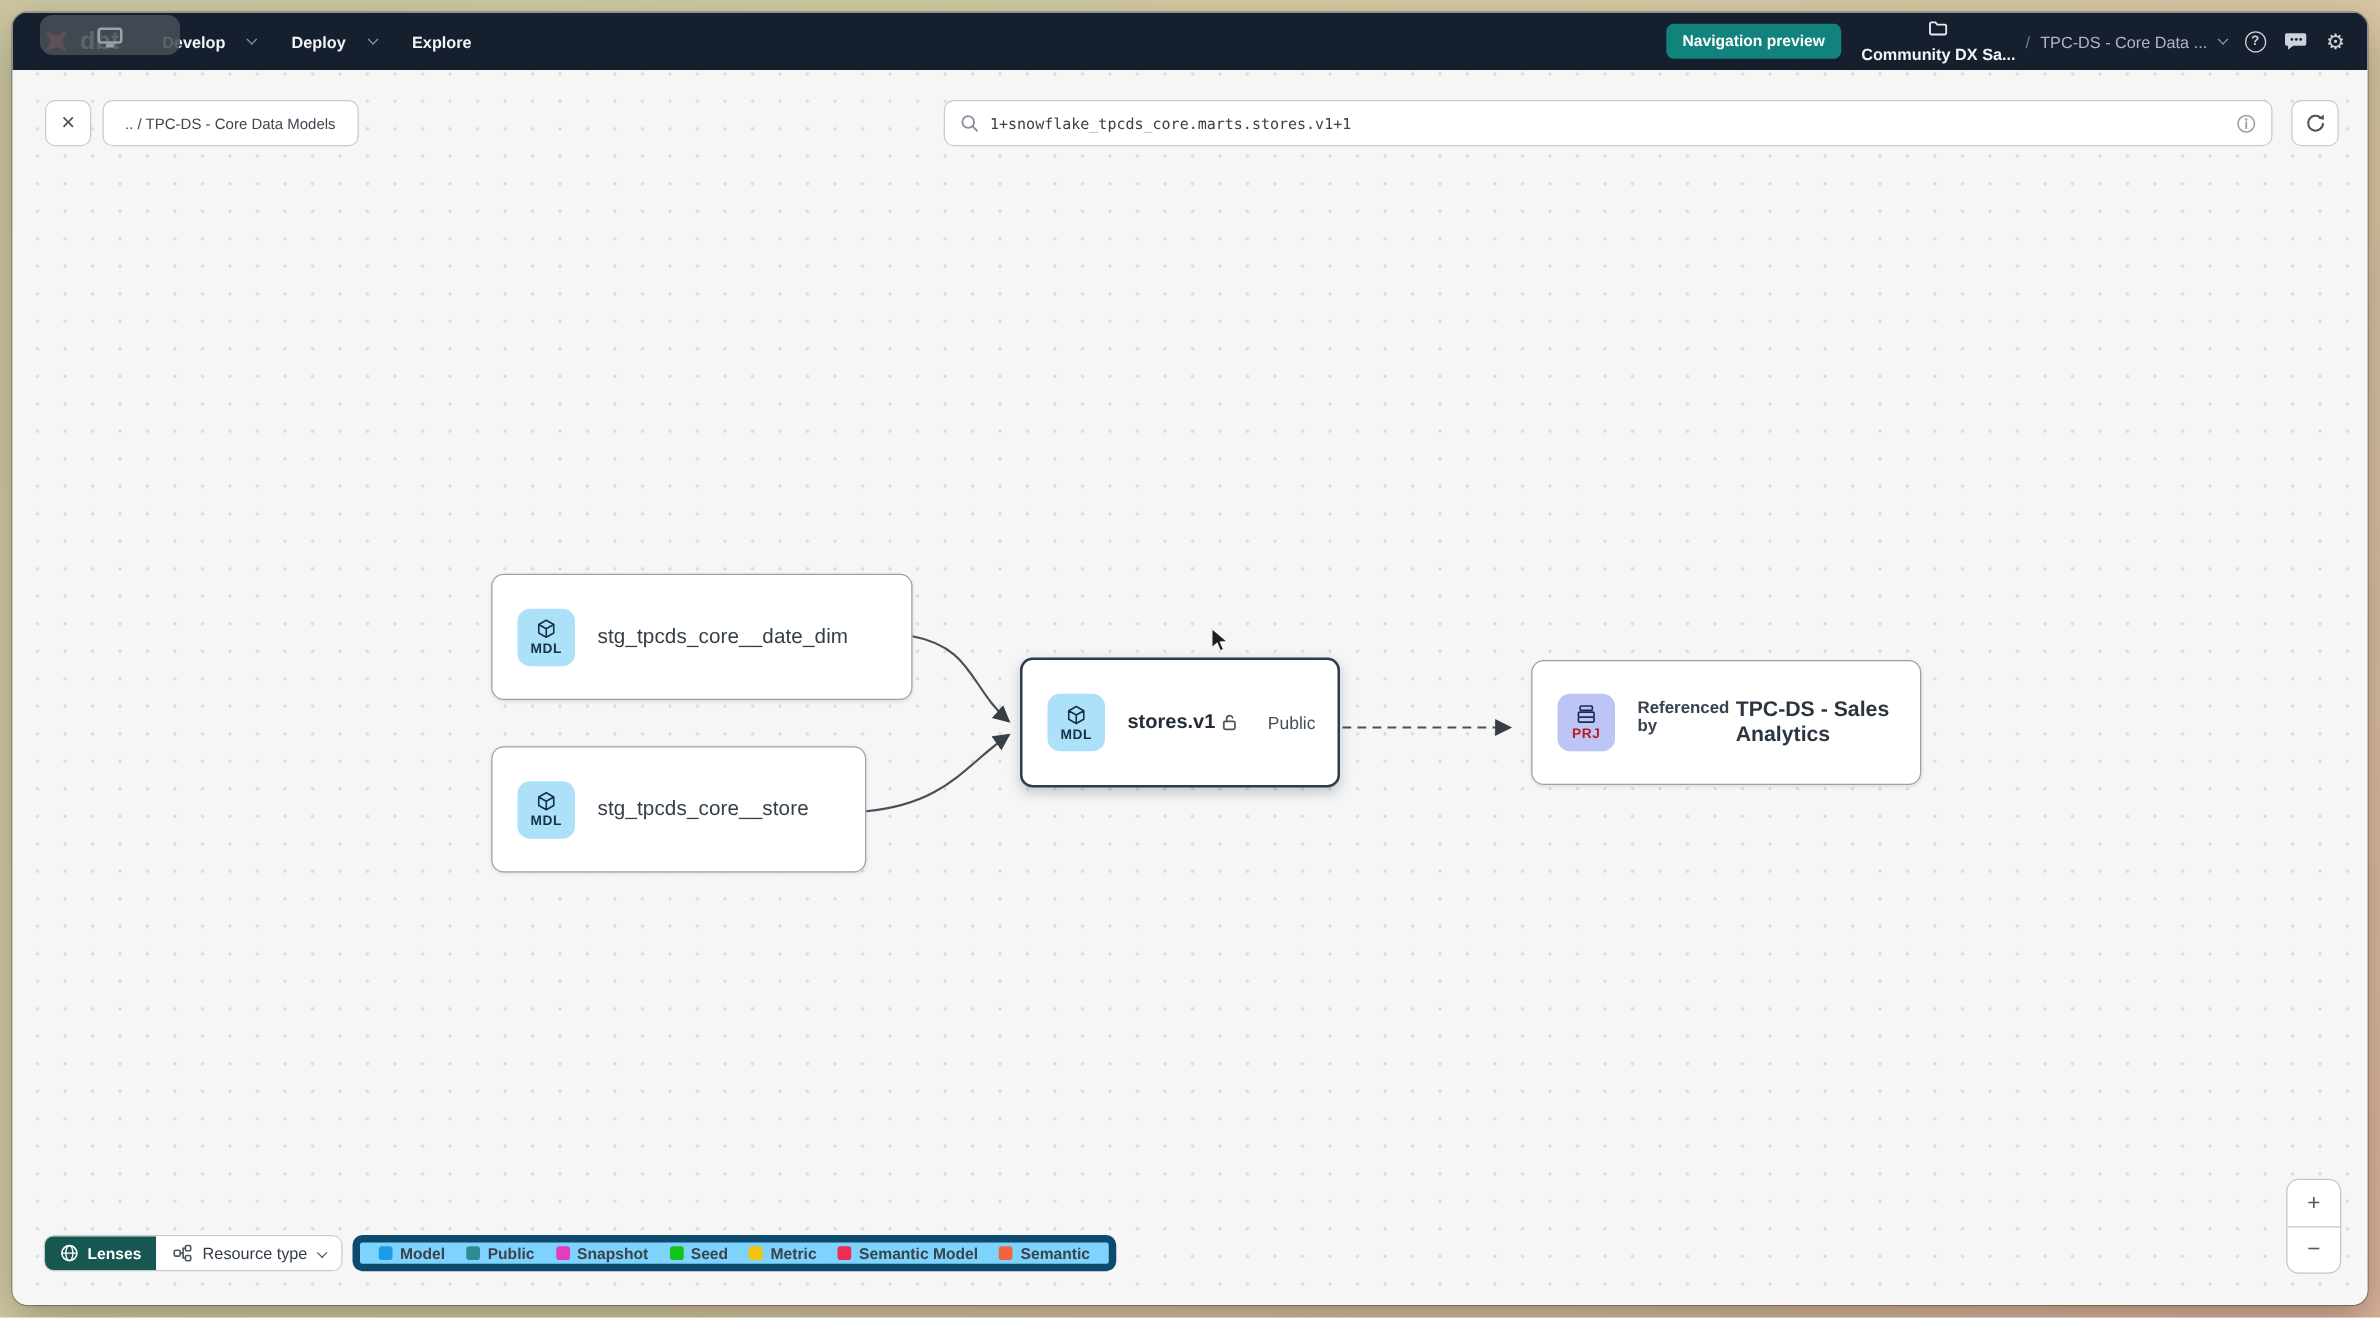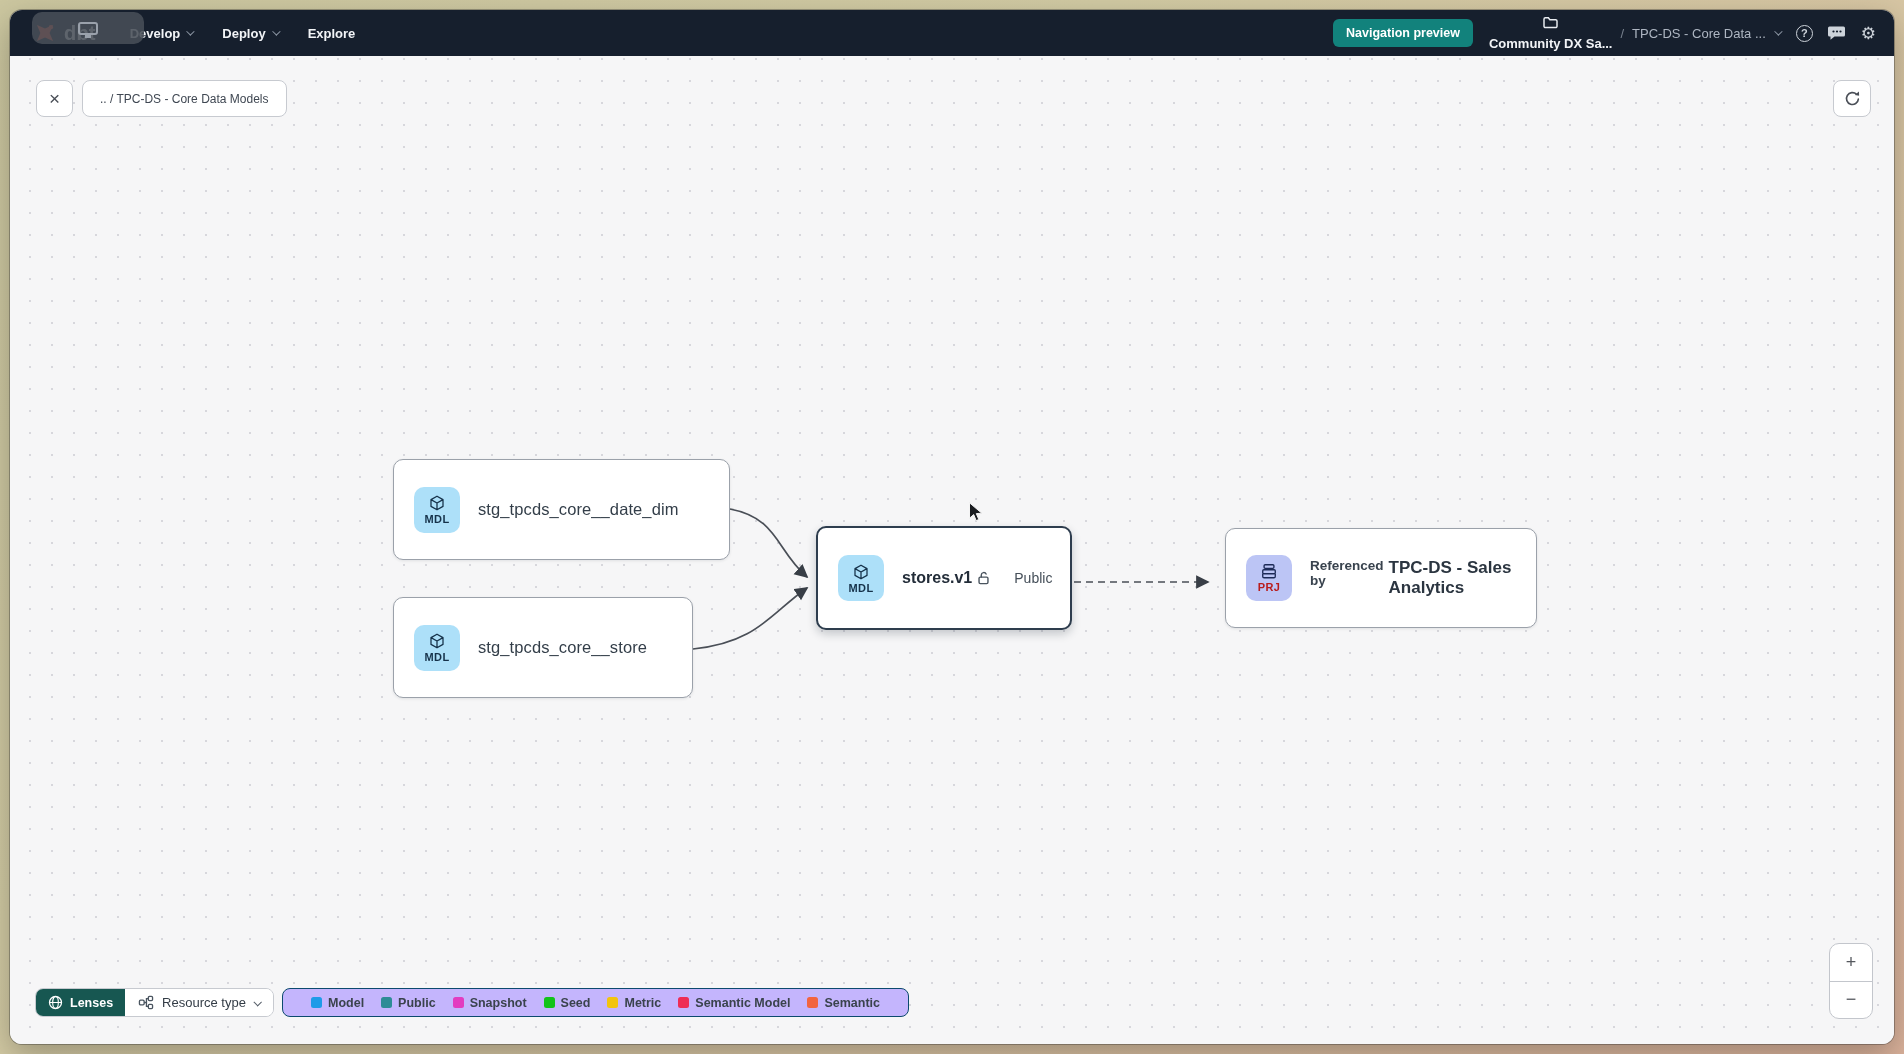--- a/index.html
+++ b/index.html
@@ -29,21 +29,21 @@
   
   .navbar {
     position:absolute; left:0; top:0; right:0; height:46px;
     background:#161f2d; display:flex; align-items:center; padding:0 18px 0 22px;
     color:#fff; z-index:3;
   }
   .logo { display:flex; align-items:center; gap:6px; margin-right:34px; }
   .logo-mark { width:26px; height:26px; }
   .logo-text { font-size:20px; font-weight:700; color:#fff; letter-spacing:.2px; }
   .menu { display:flex; align-items:center; gap:30px; }
-  .menu-item { display:flex; align-items:center; gap:6px; font-size:13px; font-weight:700; color:#f2f4f7; cursor:pointer; }
+  .menu-item { display:flex; align-items:center; gap:17px; font-size:13px; font-weight:700; color:#f2f4f7; cursor:pointer; }
   .chev { width:6px; height:6px; border-right:1.6px solid currentColor; border-bottom:1.6px solid currentColor; transform:rotate(45deg) translateY(-2px); display:inline-block; color:#8d97a5; }
   .nav-right { margin-left:auto; display:flex; align-items:center; gap:16px; }
   .preview-badge { background:#12827c; color:#fff; font-size:12.5px; font-weight:700; padding:7px 13px; border-radius:6px; }
   .crumb { display:flex; align-items:center; gap:8px; font-size:13px; }
   .crumb-project { color:#f2f4f7; font-weight:700; display:flex; align-items:center; gap:7px;flex-direction:column;}
   .crumb-sep { color:#79828f; }
   .crumb-current { color:#aeb6c2; font-weight:400; }
   .nav-icons { display:flex; align-items:center; gap:15px; color:#cdd3da; }
   .help-circ { width:17px; height:17px; border:1.6px solid #cdd3da; border-radius:50%; font-size:11px; font-weight:700; display:flex; align-items:center; justify-content:center; color:#cdd3da; }
   .gear-glyph { font-size:17px; line-height:1; color:#cdd3da; }
@@ -104,23 +104,23 @@
     border:1px solid #c7cad0; border-radius:8px; overflow:hidden; background:#fff; z-index:4;
   }
   .lens-seg {
     background:#175751; color:#fff; display:flex; align-items:center; gap:7px;
     padding:0 12px; font-size:12.5px; font-weight:700;
   }
   .rtype-seg { display:flex; align-items:center; gap:8px; padding:0 13px; font-size:13px; color:#333c46; background:#fff; }
   .rtype-seg .chev { color:#555e68; transform:rotate(45deg) translateY(-1px); }
 
   .legend-box {
-    position:absolute; left:272px; top:978px; height:29px; background:#c4b5fd;
-    border:1px solid #0c4a6e; border-radius:8px; display:flex; align-items:center;
-    gap:17px; padding:0 28px; z-index:4;
+    position:absolute; left:272px; top:978px; height:29px; background:#7dd3fc;
+    border:6px solid #0c4a6e; border-radius:8px; display:flex; align-items:center;
+    gap:17px; padding:0 15px; z-index:4;
   }
   .legend-item { display:flex; align-items:center; gap:6px; }
   .legend-swatch { width:11px; height:11px; border-radius:2.5px; }
   .legend-label { font-size:12.5px; font-weight:700; color:#3a434d; }
 
   .zoom-ctl {
     position:absolute; right:21px; top:933px; width:44px; height:76px;
     background:#fff; border:1px solid #c3c6cc; border-radius:10px;
     display:flex; flex-direction:column; z-index:4;
   }
@@ -188,20 +188,32 @@
     </div>
 
     <div class="canvas"></div>
 
     <div class="btn-box close-btn">
       <span>×</span>
     </div>
     <div class="btn-box path-chip">
       <span>.. / TPC-DS - Core Data Models</span>
     </div>
+    <div class="btn-box search-box">
+      <svg width="15" height="15" viewBox="0 0 16 16">
+        <circle cx="7" cy="7" r="5" fill="none" stroke="#8a9099" stroke-width="1.6"></circle>
+        <line x1="10.8" y1="10.8" x2="14.5" y2="14.5" stroke="#8a9099" stroke-width="1.6" stroke-linecap="round"></line>
+      </svg>
+      <input type="text" readonly="" value="1+snowflake_tpcds_core.marts.stores.v1+1" style="">
+      <svg width="16" height="16" viewBox="0 0 16 16">
+        <circle cx="8" cy="8" r="6.6" fill="none" stroke="#9aa0a8" stroke-width="1.3"></circle>
+        <line x1="8" y1="7" x2="8" y2="11.4" stroke="#9aa0a8" stroke-width="1.5" stroke-linecap="round"></line>
+        <circle cx="8" cy="4.6" r="0.95" fill="#9aa0a8"></circle>
+      </svg>
+    </div>
     <div class="btn-box refresh-btn">
       <svg width="17" height="17" viewBox="0 0 18 18">
         <path d="M15.2 9.6 a6.3 6.3 0 1 1 -1.9-5.1" fill="none" stroke="#4a4f57" stroke-width="1.7" stroke-linecap="round"></path>
         <polygon points="15.8,1.6 16,6.2 11.4,5.2" fill="#4a4f57"></polygon>
       </svg>
     </div>
 
     <svg class="edges" width="1884" height="1034" viewBox="0 0 1884 1034">
       <defs>
         <marker id="arrow" markerWidth="9" markerHeight="9" refX="7" refY="4" orient="auto">

